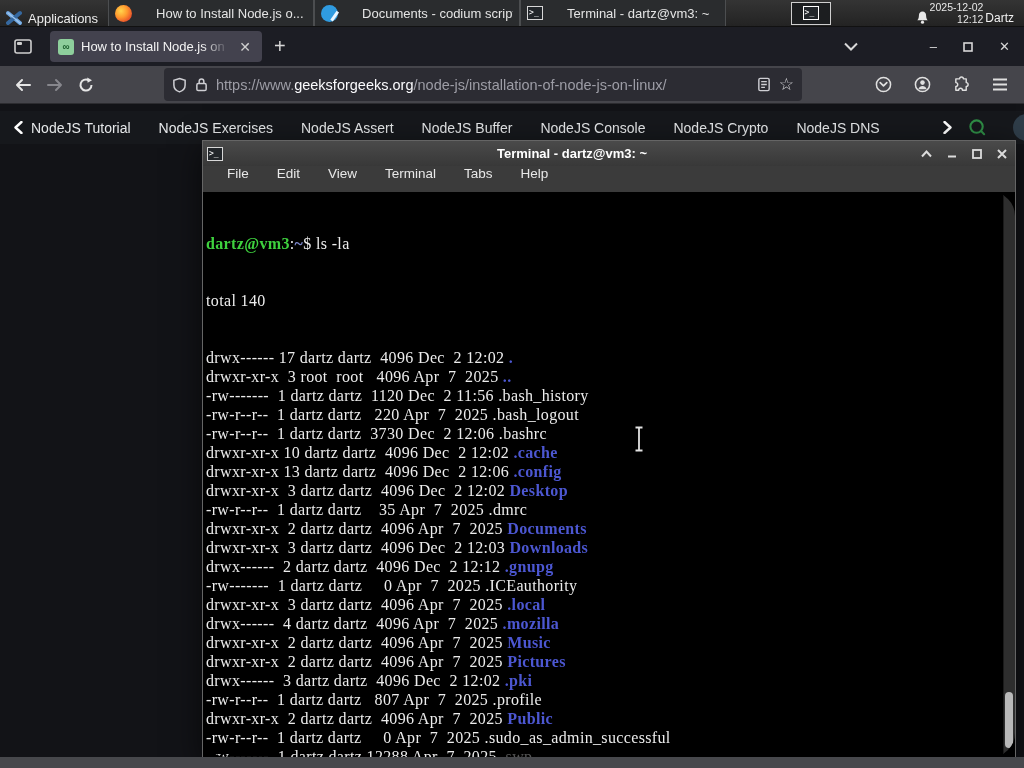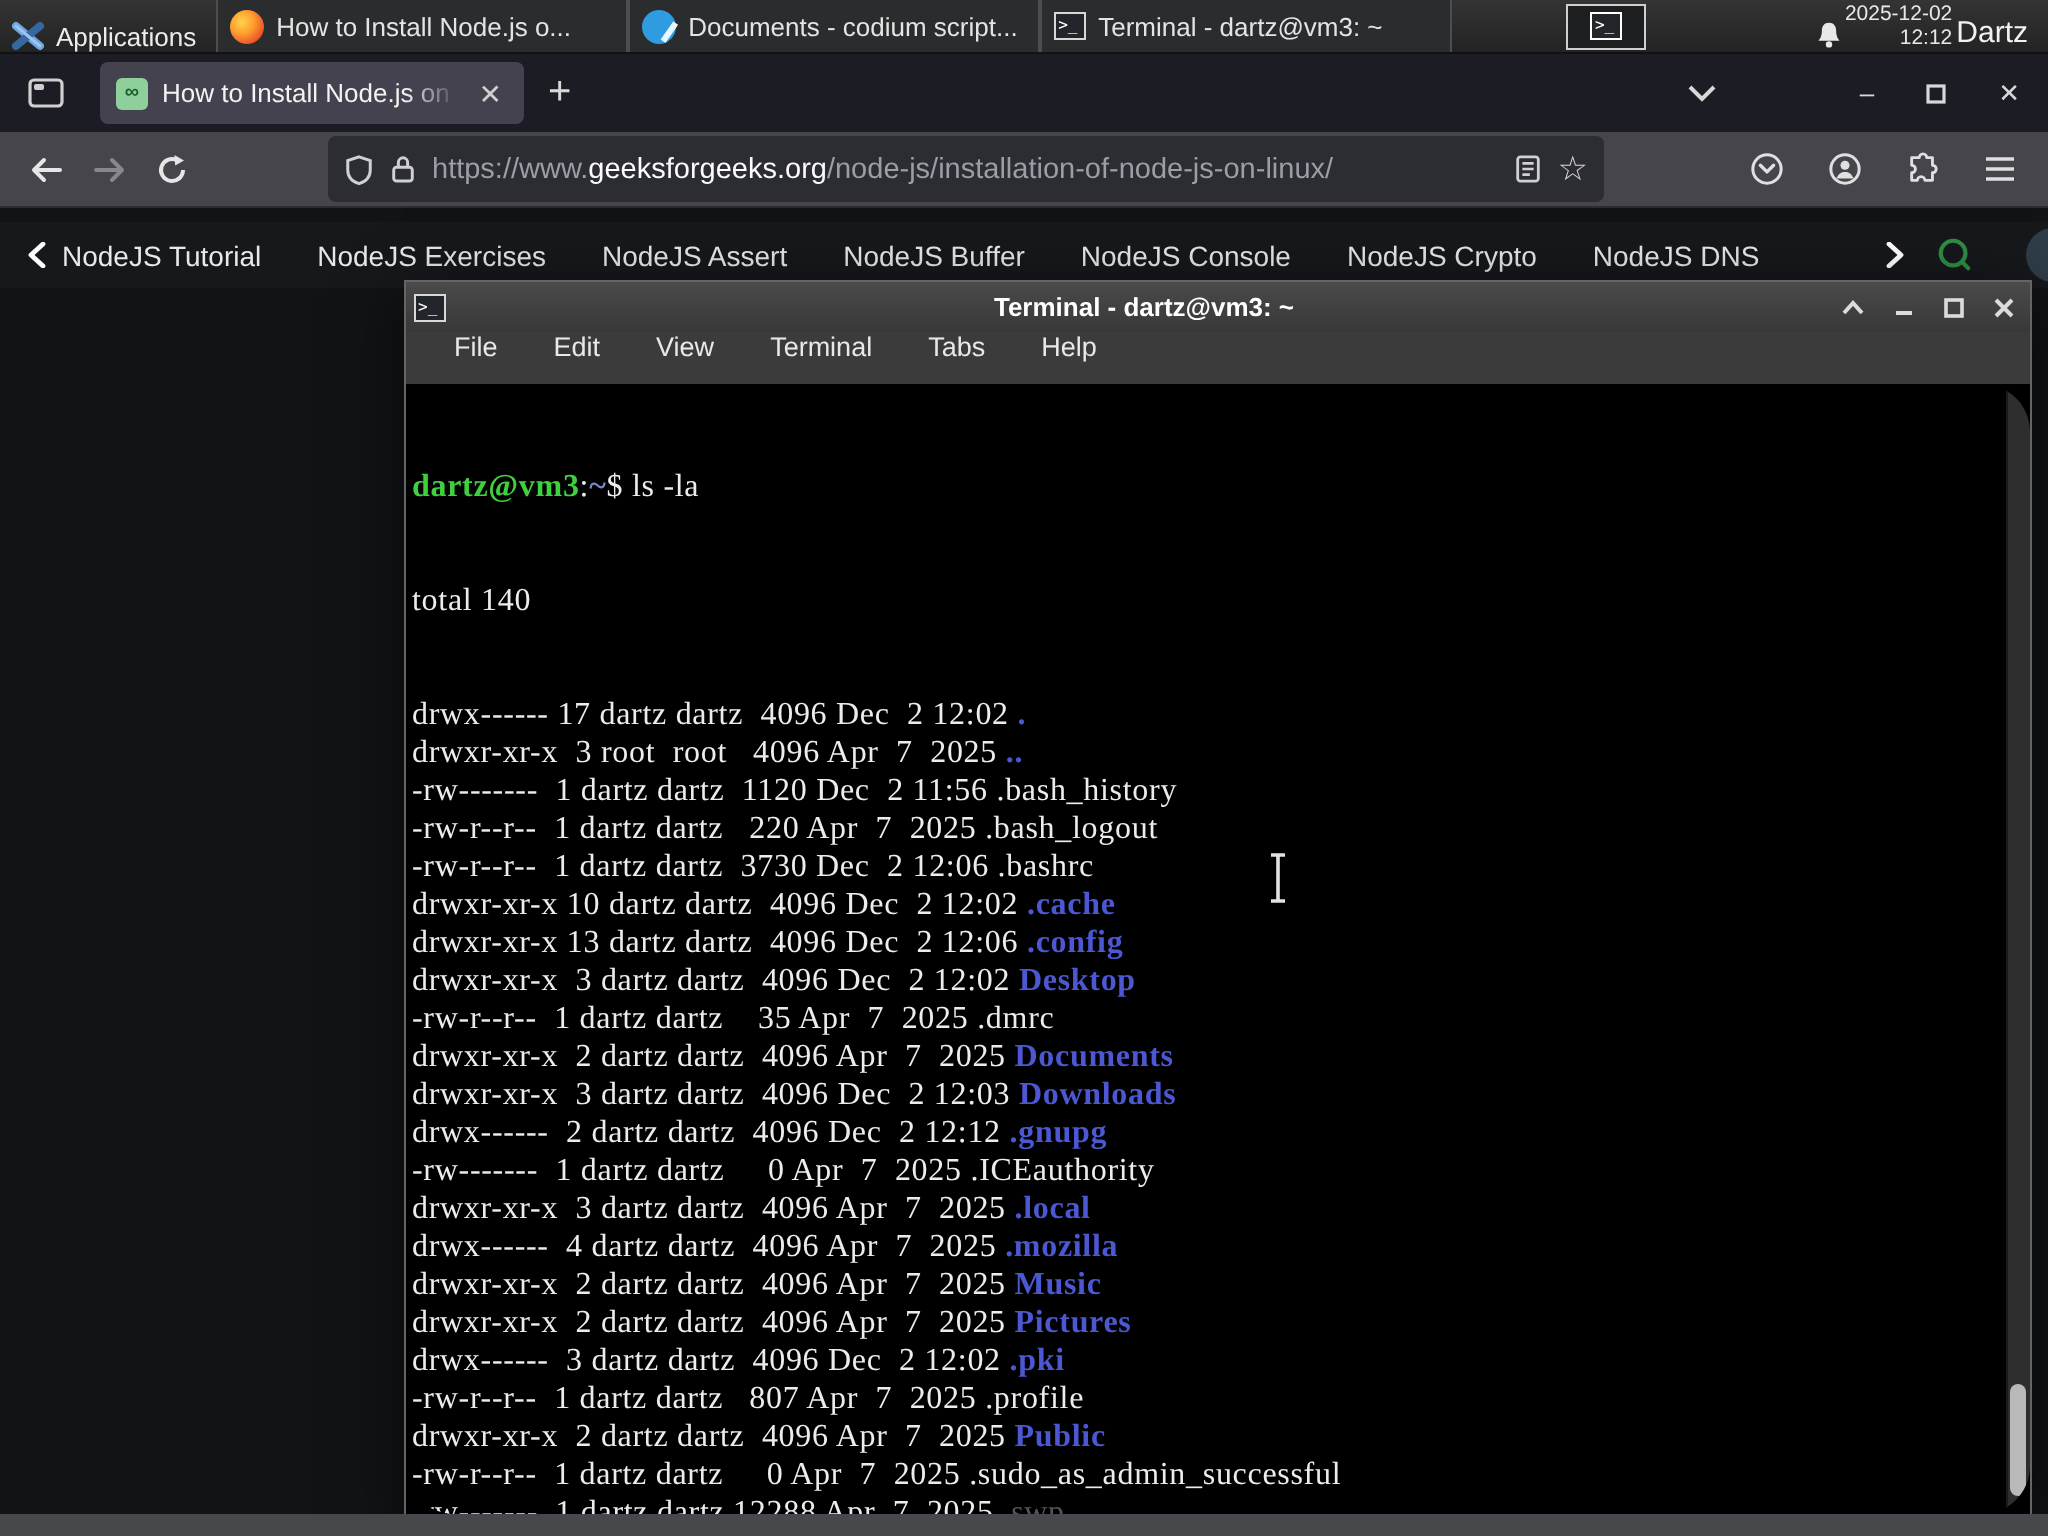--- a/index.html
+++ b/index.html
@@ -11,38 +11,38 @@
   
   .panel {
     position:absolute; left:0; top:0; width:1024px; height:27px;
     background:linear-gradient(#343434,#232323);
     display:flex; align-items:center; color:#ececec; font-size:13px;
     border-bottom:1px solid #111; z-index:40;
   }
   .app-menu { display:flex; align-items:flex-end; gap:6px; padding:0 10px 0 6px; height:100%; cursor:default; }
   .task-buttons { display:flex; height:100%; }
   .task-btn {
-    width:206px; height:100%; display:flex; align-items:center; gap:6px;
+    width:206px; height:100%; display:flex; align-items:center; gap:24px;
     background:#2a2c2e; border:1px solid #4c4e50; border-top:none; border-bottom:none;
     padding:0 6px; overflow:hidden; white-space:nowrap;
   }
   .task-btn .tb-label { overflow:hidden; text-overflow:clip; font-size:13px; color:#e4e4e4; }
   .ff-ball { width:17px; height:17px; border-radius:50%; flex:none;
     background:radial-gradient(circle at 35% 35%, #ffd54d 0%, #ff9a2e 40%, #e8522a 75%, #b5305a 100%); }
   .codium-ball { width:17px; height:17px; border-radius:50%; flex:none; background:#2f9be0; position:relative; }
   .codium-ball::after{ content:""; position:absolute; left:4px; top:3px; width:9px; height:11px;
     border-right:3px solid #eaf6ff; transform:rotate(35deg); }
   .mini-term { width:16px; height:14px; flex:none; background:#22262a; border:1.5px solid #d8d8d8;
     color:#fff; font-family:"DejaVu Sans Mono",monospace; font-size:8px; line-height:11px; text-align:left; padding-left:1px; }
   .pager { margin-left:auto; margin-right:84px; width:40px; height:23px; border:1px solid #cfcfcf;
     background:#1c1e20; display:flex; align-items:center; justify-content:center; }
   .pager .mini-term{ border-color:#fff; }
   .panel-right { display:flex; align-items:flex-end; padding-right:10px; }
   .clock { text-align:right; font-size:10.5px; line-height:1.15; color:#e8e8e8; }
-  .user-label { font-size:15px; color:#f2f2f2; padding-left:2px; }
+  .user-label { font-size:12px; color:#f2f2f2; padding-left:2px; }
   
   .tabbar {
     position:absolute; left:0; top:27px; width:1024px; height:39px;
     background:#1c1d24; display:flex; align-items:center; z-index:10;
   }
   .ffview-btn { width:34px; height:30px; margin-left:6px; display:flex; align-items:center; justify-content:center; border-radius:4px; }
   .tab {
     width:212px; height:31px; margin-left:10px; background:#43424e; border-radius:4px;
     display:flex; align-items:center; gap:7px; padding:0 8px; color:#f3f3f3; font-size:13px;
   }

